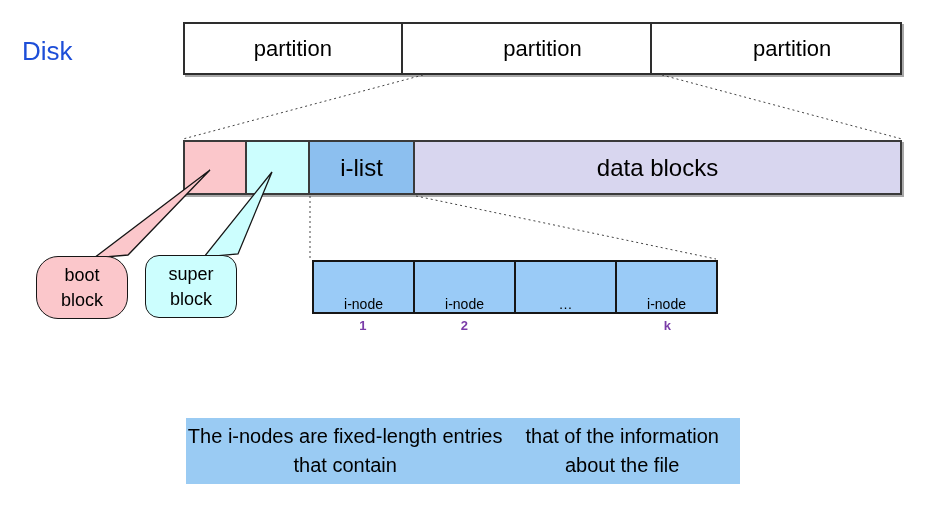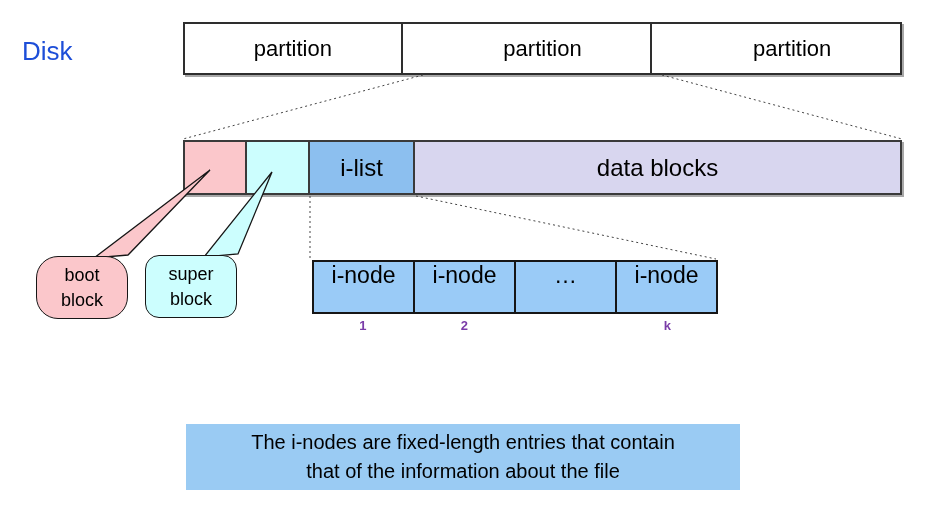--- a/index.html
+++ b/index.html
@@ -37,41 +37,41 @@
   .seg-data  { flex:1;      background:#D8D6EF; border-right:none; }
 
   .overlay-svg { position:absolute; left:0; top:0; z-index:3; pointer-events:none; }
 
   .inode-row {
     position:absolute; left:312px; top:260px; width:406px; height:54px;
     display:flex; background:#9ACBF7; border:2px solid #161616;
     box-sizing:border-box; z-index:2;
   }
   .inode-cell {
-    flex:1; display:flex; align-items:flex-start; justify-content:center;
-    font-size:23px; border-right:2px solid #161616; box-sizing:border-box;
+    flex:1; display:flex; align-items:flex-end; justify-content:center;
+    font-size:14px; border-right:2px solid #161616; box-sizing:border-box;
   }
   .inode-cell:last-child { border-right:none; }
 
   .inode-indices { position:absolute; left:312px; top:318px; width:406px; display:flex; z-index:2; }
   .inode-index { flex:1; text-align:center; font-size:13px; font-weight:bold; color:#7A3CA8; }
 
   .callout {
     position:absolute; width:92px; height:63px; border:1.6px solid #161616;
     border-radius:14px; display:flex; flex-direction:column; align-items:center;
     justify-content:center; font-size:18px; line-height:1.35; z-index:4;
     box-sizing:border-box;
   }
   .callout-boot  { left:36px;  top:256px; background:#FBC7CB;border-radius:22px; }
   .callout-super { left:145px; top:255px; background:#CCFEFE; }
 
   .note-box {
     position:absolute; left:186px; top:418px; width:554px; height:66px;
-    background:#9ACBF3; display:flex; flex-direction:column; align-items:center;
-    justify-content:center; font-size:20px; line-height:1.45; z-index:2; text-align:center;margin-top:6px;
+    background:#9ACBF3; display:flex; flex-direction:row; align-items:center;
+    justify-content:center; font-size:20px; line-height:1.45; z-index:2; text-align:center;
   }
 </style>
 </head>
 <body>
 
 <div class="canvas">
 
   <span class="side-label disk-label-pos">Disk</span>
 
   <div class="disk-box">

